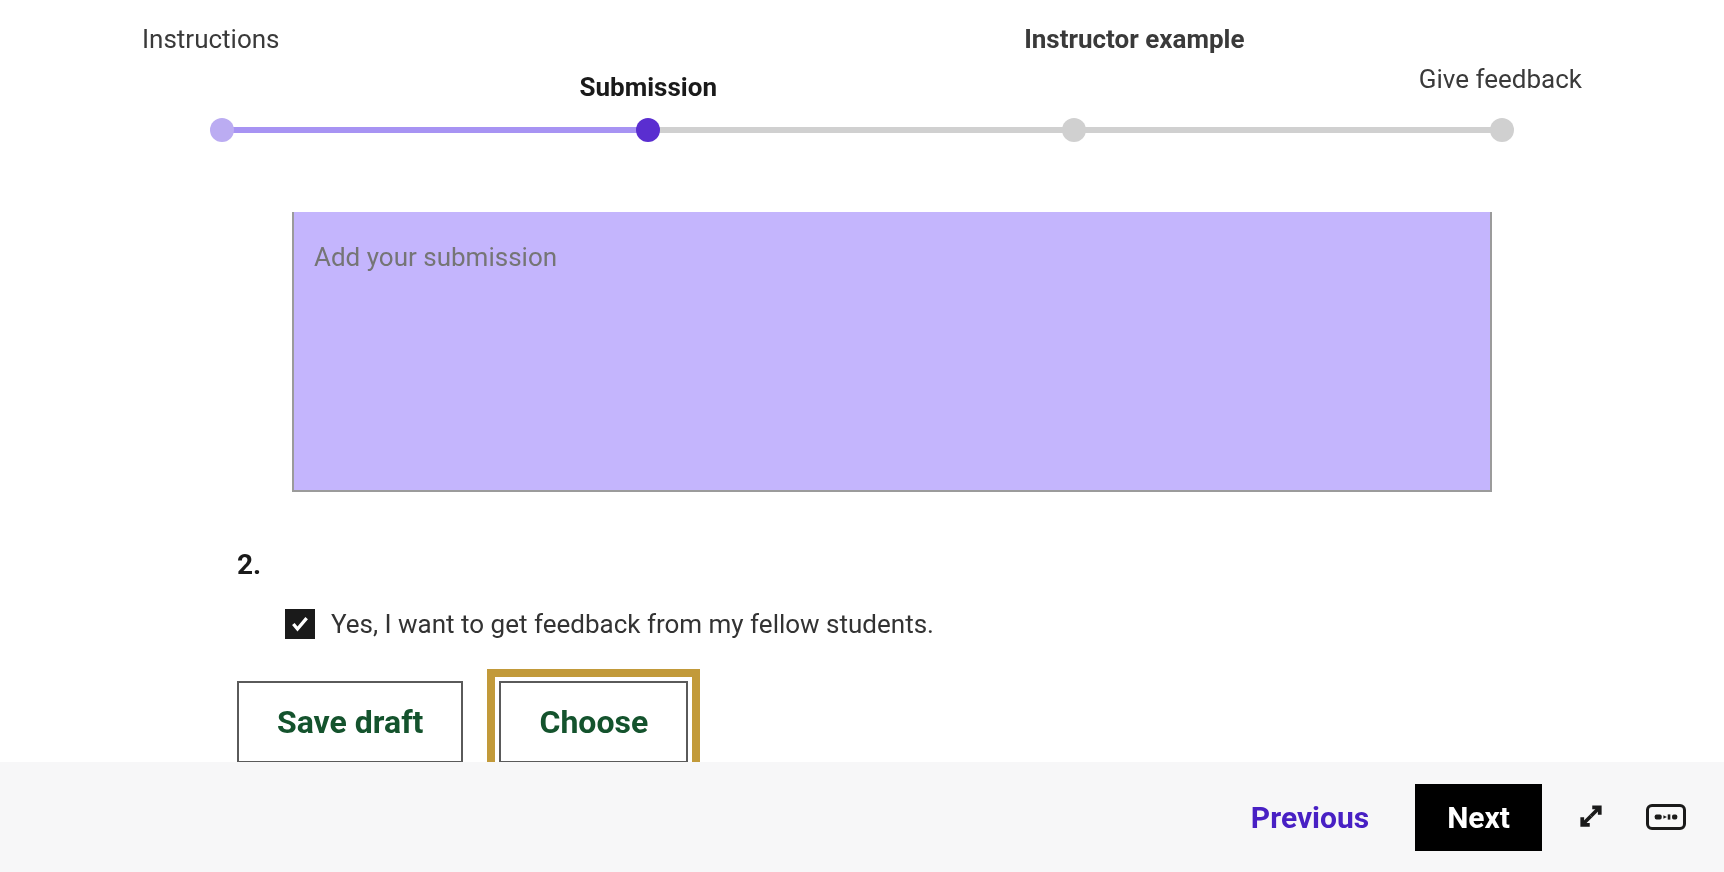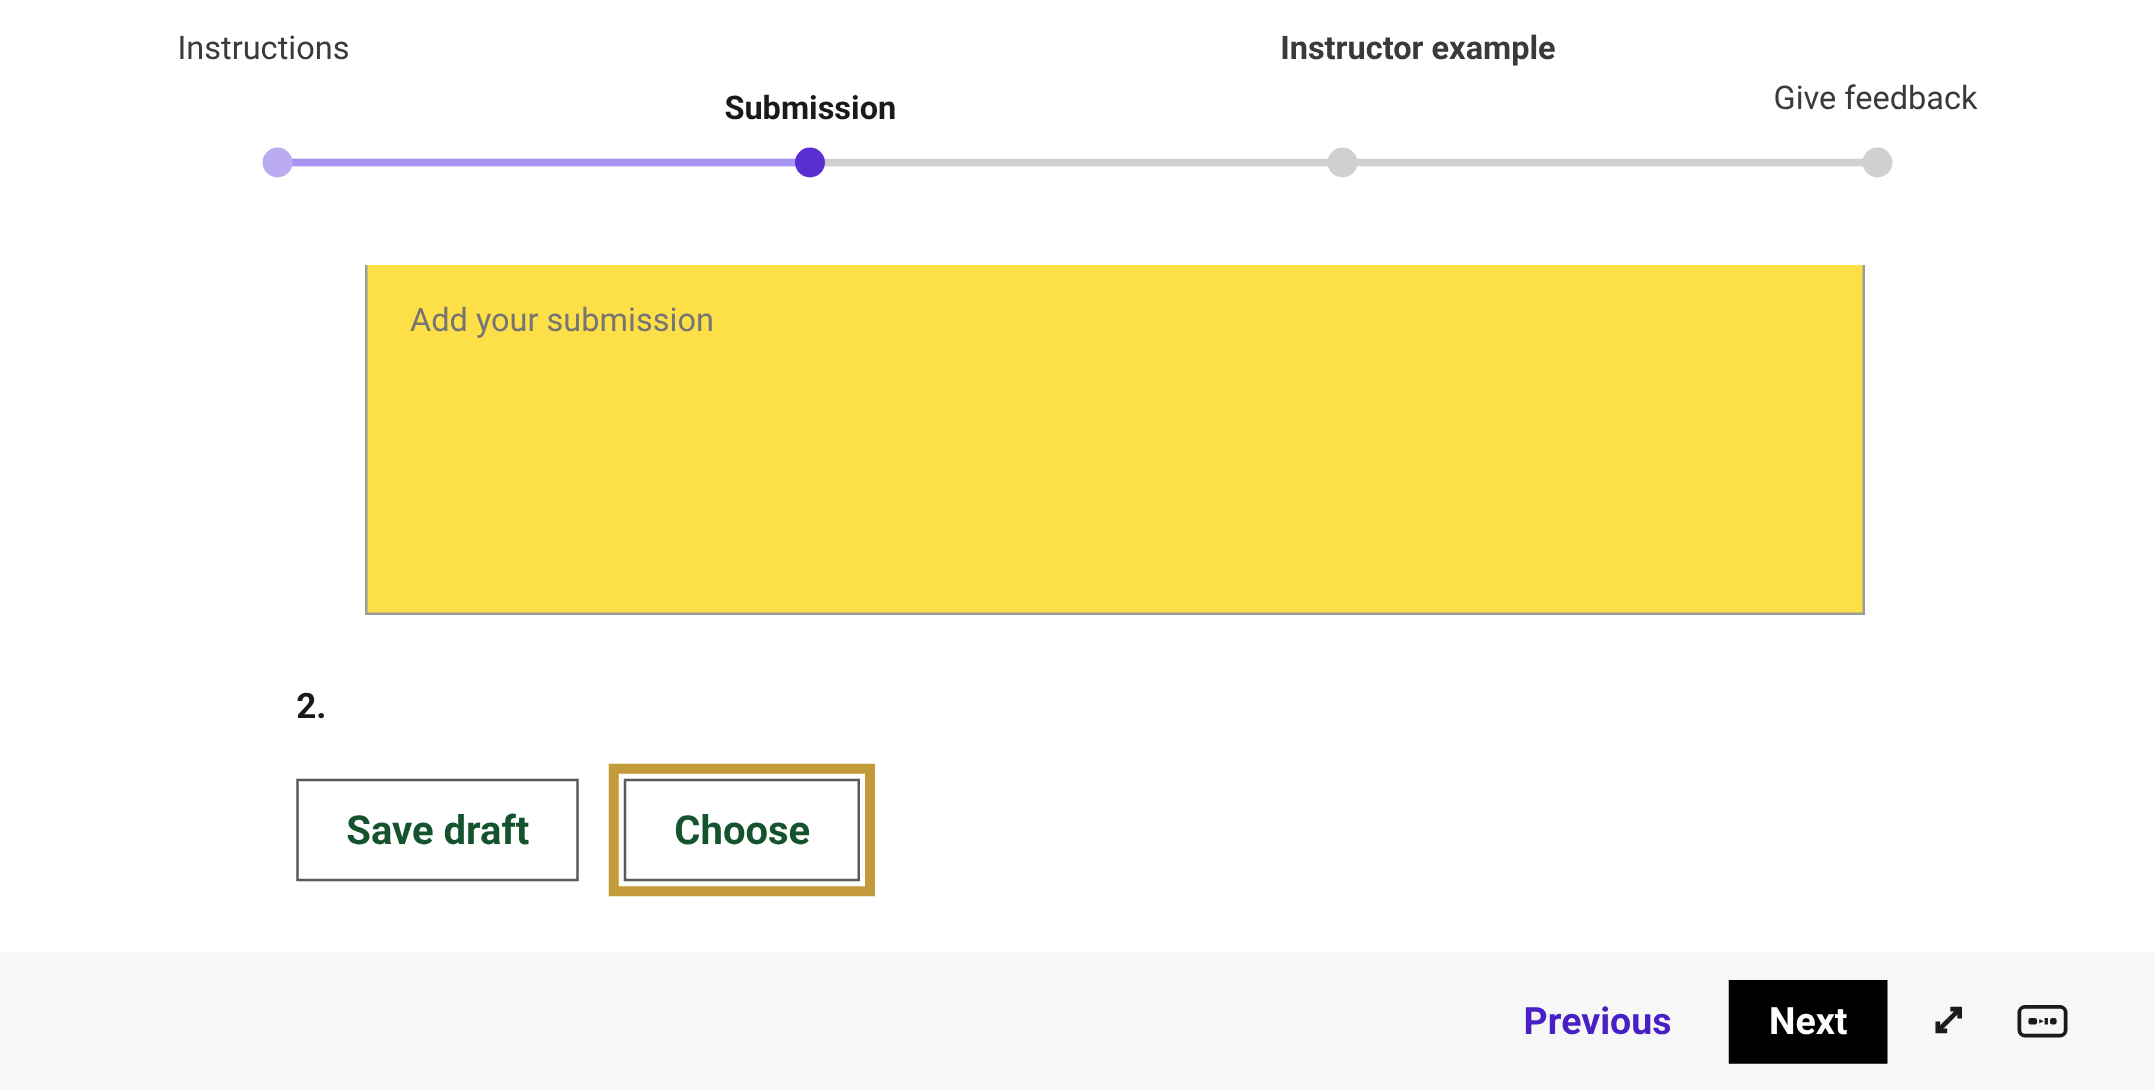--- a/index.html
+++ b/index.html
@@ -78,24 +78,24 @@
       width: 1370px;
       margin: 50px auto 0 auto;
       padding: 0 60px;
     }
     .submission-box {
       border: 2px solid #9b9b9b;
       border-top: none;
       width: 1200px;
       height: 280px;
       margin-left: 55px;
-      padding: 30px 34px;
+      padding: 30px 20px;
       font-size: 26px;
       color: #555;
-      background: #fde047;
+      background: #c4b5fd;
       resize: none;
       outline: none;
       font-family: inherit;
     }
     .section-heading {
       display: flex;
       align-items: baseline;
       gap: 18px;
       margin-top: 52px;
       font-size: 28px;
@@ -155,21 +155,21 @@
       position: absolute;
       bottom: 0;
       left: 0;
       right: 0;
       height: 110px;
       background: #f7f7f8;
       display: flex;
       align-items: center;
       justify-content: flex-end;
       gap: 28px;
-      padding-right: 64px;
+      padding-right: 32px;
     }
     .btn-previous {
       background: transparent;
       border: none;
       color: #4820c4;
       font-size: 30px;
       font-weight: 700;
       cursor: pointer;
       padding: 12px 18px;
       font-family: inherit;
@@ -228,20 +228,28 @@
   </div>
 </div>
 
 <div class="content-wrapper">
   <textarea class="submission-box" placeholder="Add your submission" style=""></textarea>
 
   <div class="section-heading">
     <span class="section-num">2.</span>
   </div>
 
+  <div class="checkbox-row">
+    <div class="checkbox-box">
+      <svg viewBox="0 0 24 24">
+          <polyline points="4 12 9 18 20 5"></polyline>
+        </svg>
+    </div>
+    <span class="checkbox-label">Yes, I want to get feedback from my fellow students.</span>
+  </div>
 
   <div class="button-row">
     <button class="btn-outline">Save draft</button>
     <span class="highlight-frame">
       <button class="btn-outline">Choose</button>
     </span>
   </div>
 </div>
 
 <div class="footer-bar">

